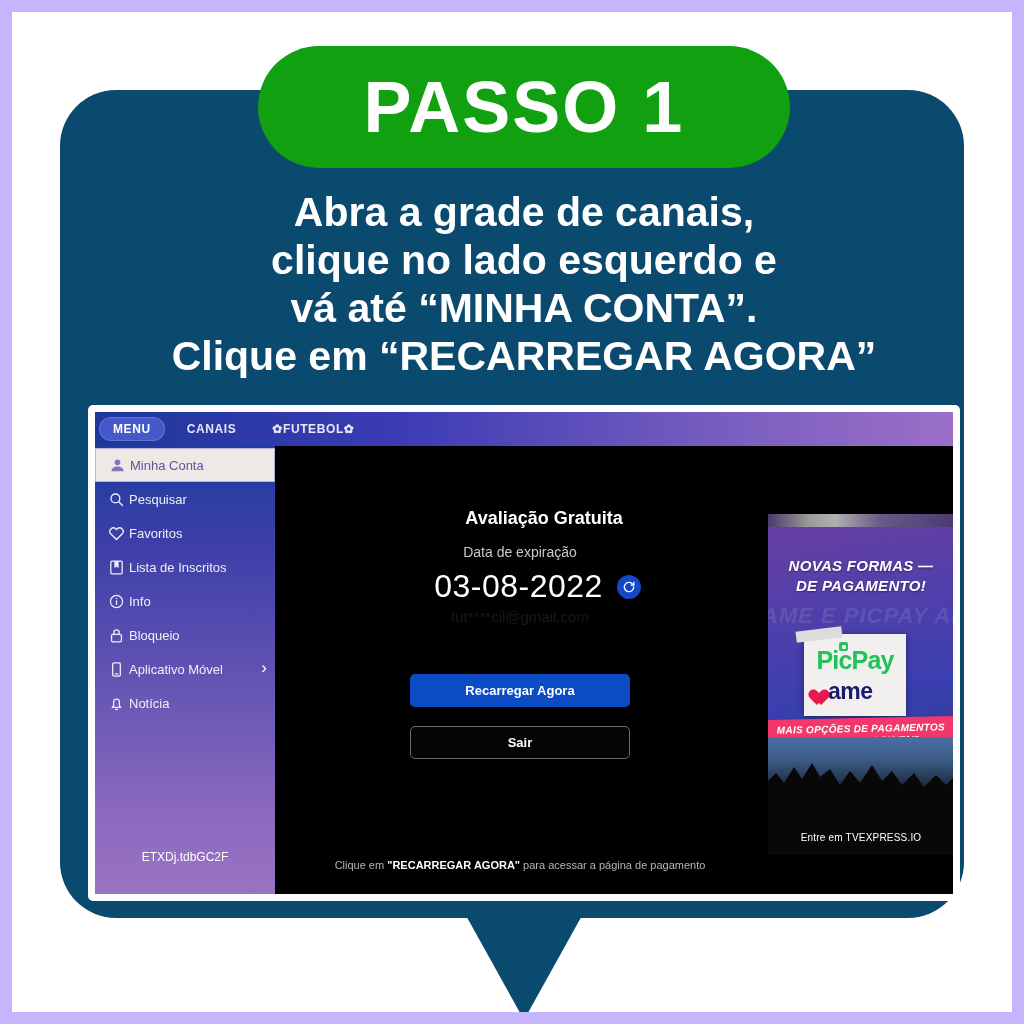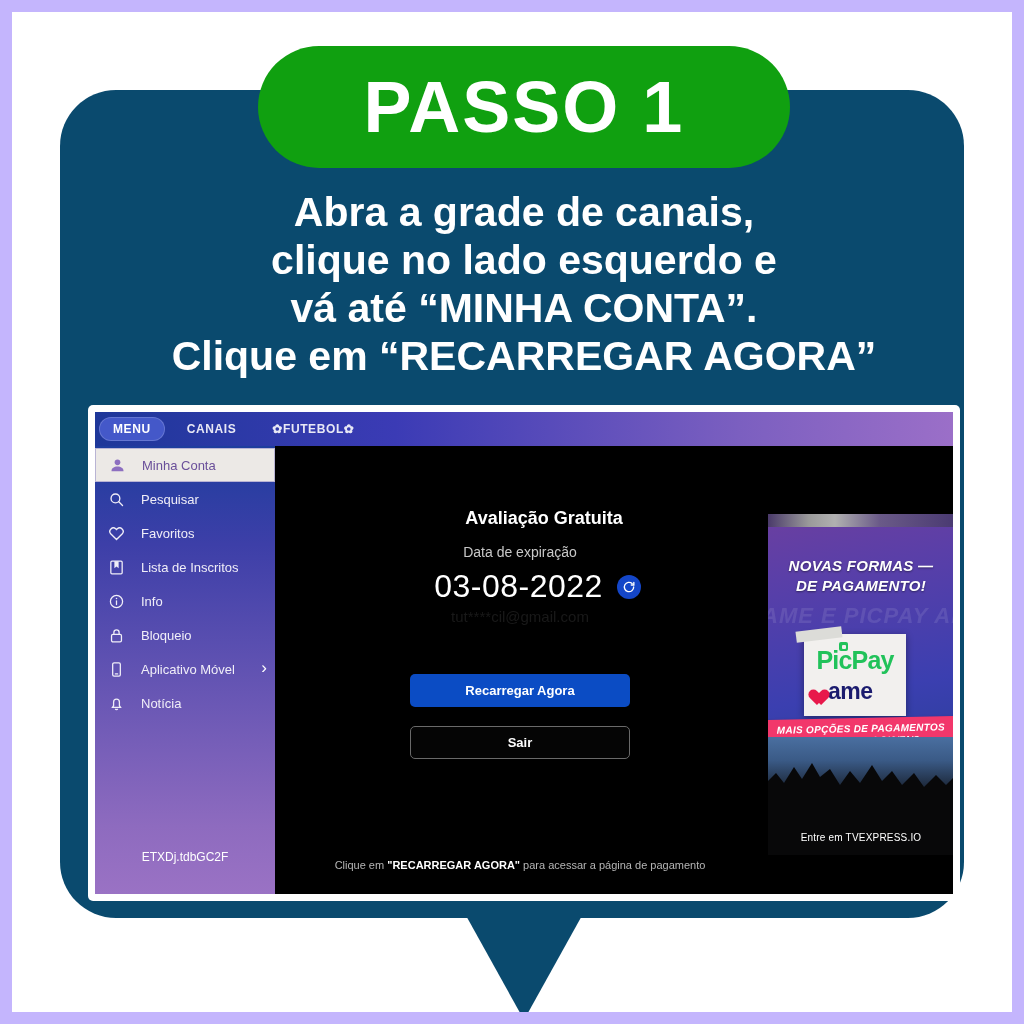--- a/index.html
+++ b/index.html
@@ -151,21 +151,21 @@
     background: linear-gradient(180deg, #1e3d9e 0%, #3d3fa8 22%, #6b58b5 58%, #8e6bbf 85%, #9a72c4 100%);
     padding-top: 2px;
   }
 
   .side-item {
     position: relative;
     height: 34px;
     display: flex;
     align-items: center;
     padding-left: 13px;
-    gap: 16px;
+    gap: 4px;
   }
 
   .side-item.active {
     background: #ece9e6;
     border: 1px solid #b9b4d4;
   }
 
   .side-icon {
     width: 17px;
     height: 17px;

